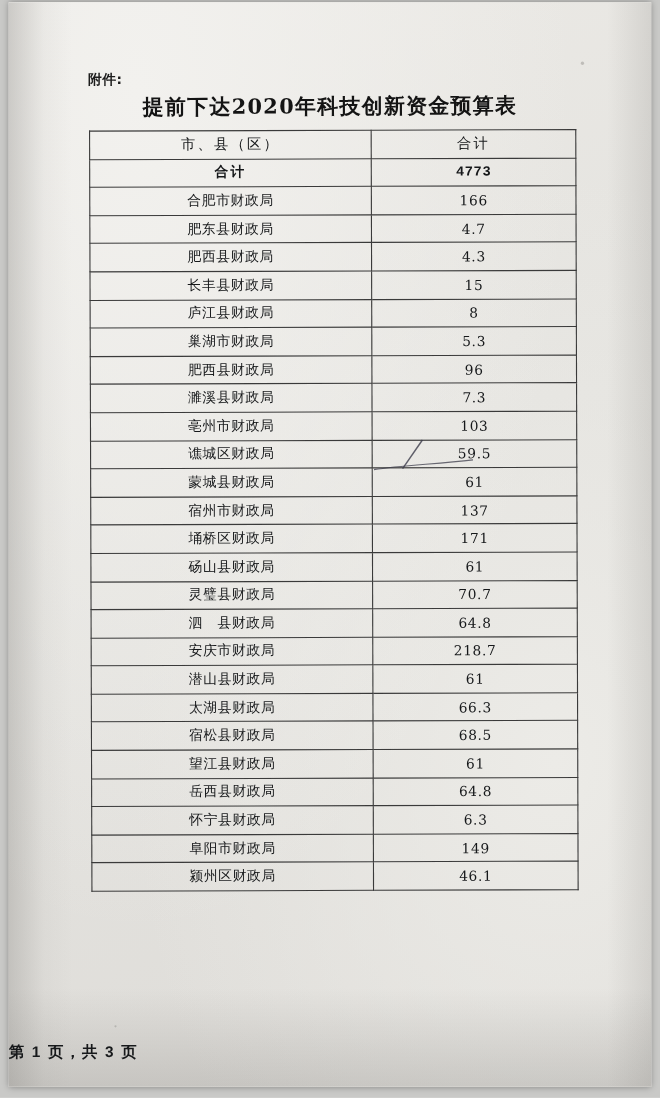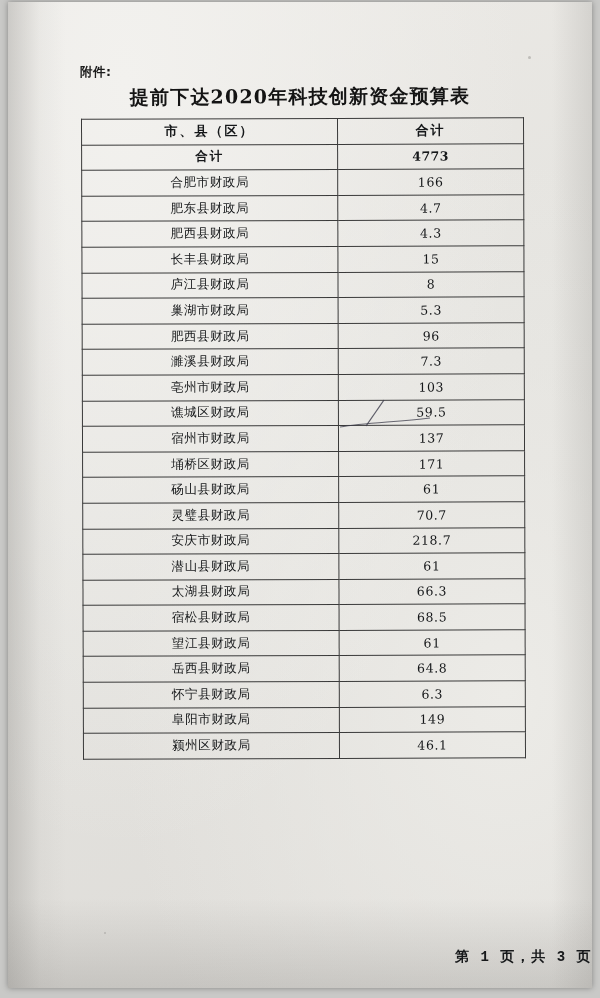--- a/index.html
+++ b/index.html
@@ -91,37 +91,37 @@
     vertical-align: middle;
     font-family: "DejaVu Serif", "Liberation Serif", serif;
     font-size: 12.5px;
     color: #16181a;
     padding: 0;
     letter-spacing: 0.6px;
   }
   table.budget td.col-name { width: 255px; }
   table.budget td.col-val  { width: 185px; }
   tr.head td {
-    font-weight: bold;
+    font-weight: normal;
     font-size: 13px;
     letter-spacing: 2px;
   }
   tr.total td {
     font-weight: bold;
     letter-spacing: 2px;
   }
-  tr.total td.col-val { letter-spacing: 0.5px; }
+  tr.total td.col-val { letter-spacing: 0.5px; font-family: Liberation Mono, monospace; }
   td.col-val { font-family: "DejaVu Serif", "Liberation Serif", serif; }
   .footer {
     position: absolute;
     left: 0;
     bottom: 22px;
     width: 584px;
-    text-align: right;
-    font-family: Liberation Mono, monospace;
+    text-align: left;
+    font-family: Liberation Sans, sans-serif;
     font-size: 14px;
     font-weight: bold;
     color: #17191b;
     letter-spacing: 1.5px;
   }
   .pen-mark {
     position: absolute;
     left: 318px;
     top: 394px;
     width: 120px;
@@ -196,34 +196,42 @@
           </tr>
           <tr>
             <td class="col-name">亳州市财政局</td>
             <td class="col-val">103</td>
           </tr>
           <tr>
             <td class="col-name">谯城区财政局</td>
             <td class="col-val">59.5</td>
           </tr>
           <tr>
+            <td class="col-name">蒙城县财政局</td>
+            <td class="col-val">61</td>
+          </tr>
+          <tr>
             <td class="col-name">宿州市财政局</td>
             <td class="col-val">137</td>
           </tr>
           <tr>
             <td class="col-name">埇桥区财政局</td>
             <td class="col-val">171</td>
           </tr>
           <tr>
             <td class="col-name">砀山县财政局</td>
             <td class="col-val">61</td>
           </tr>
           <tr>
             <td class="col-name">灵璧县财政局</td>
             <td class="col-val">70.7</td>
+          </tr>
+          <tr>
+            <td class="col-name">泗　县财政局</td>
+            <td class="col-val">64.8</td>
           </tr>
           <tr>
             <td class="col-name">安庆市财政局</td>
             <td class="col-val">218.7</td>
           </tr>
           <tr>
             <td class="col-name">潜山县财政局</td>
             <td class="col-val">61</td>
           </tr>
           <tr>

